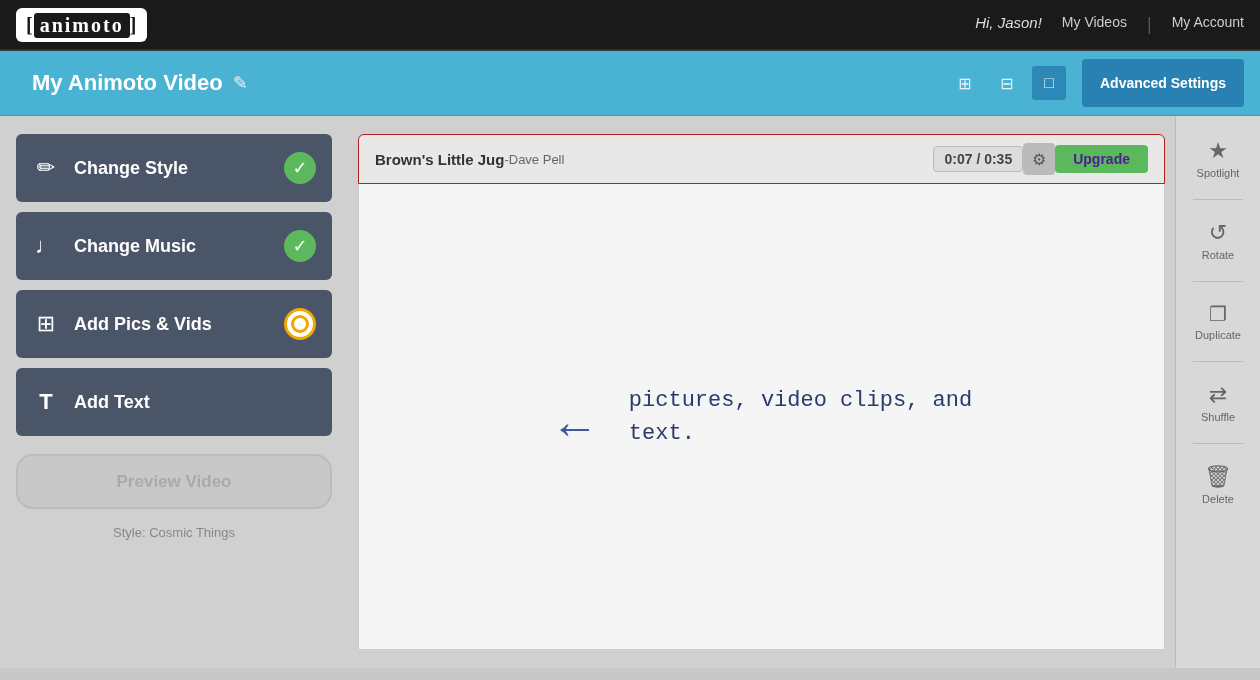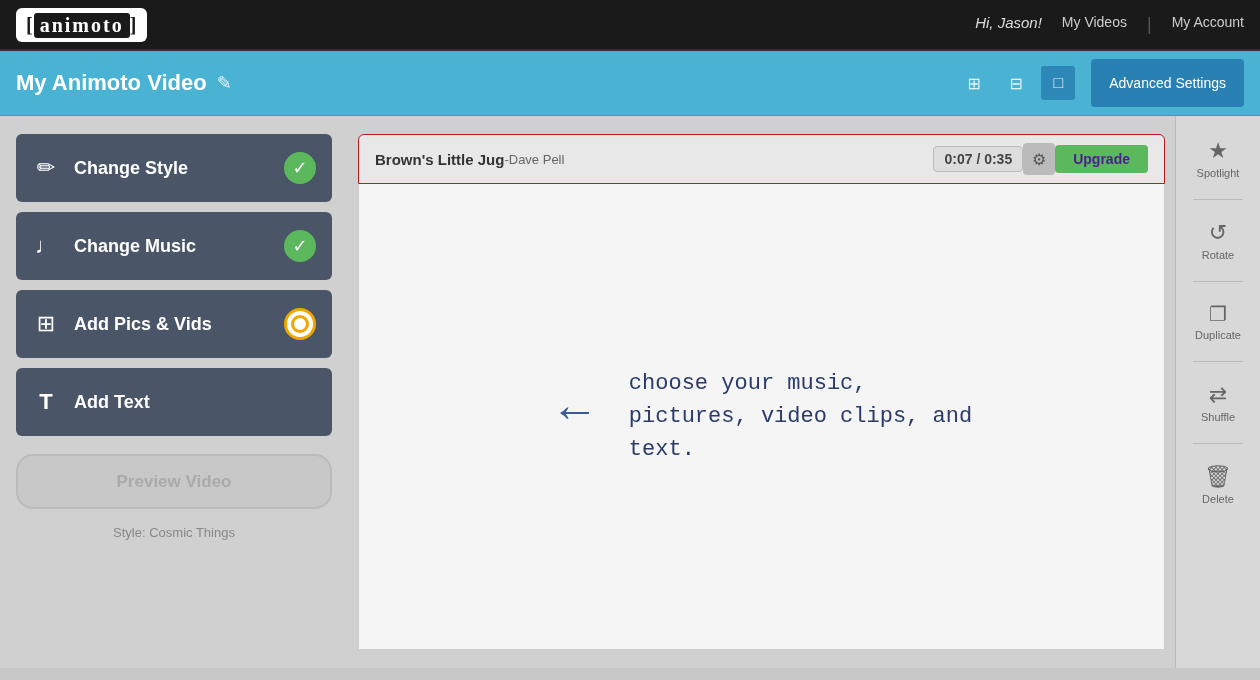--- a/index.html
+++ b/index.html
@@ -47,20 +47,21 @@
       display: flex;
       align-items: center;
       padding: 0 16px;
       border-bottom: 1px solid #3a9cbd;
     }
     #video-title {
       font-size: 22px;
       font-weight: bold;
       color: #fff;
       margin-right: 10px;
+      margin-left: 16px;
     }
     .edit-icon {
       color: #fff;
       font-size: 18px;
       cursor: pointer;
       opacity: 0.85;
     }
     .header-spacer { flex: 1; }
     .header-icons {
       display: flex;
@@ -83,21 +84,21 @@
       background: #2980b2;
       border-radius: 3px;
     }
     .advanced-btn {
       background: #2980b2;
       color: #fff;
       border: none;
       border-radius: 4px;
       padding: 16px 18px;
       font-size: 14px;
-      font-weight: normal;
+      font-weight: bold;
       cursor: pointer;
     }
 
     
     #main {
       display: flex;
       height: calc(680px - 63px - 65px);
       background: #d0d0d0;
     }
 
@@ -380,21 +381,20 @@
       <div class="music-spacer"></div>
       <span class="music-time">0:07 / 0:35</span>
       <div class="music-gear">⚙</div>
       <button class="upgrade-btn">Upgrade</button>
     </div>
 
     <div class="canvas-area">
       <div class="canvas-content">
         <div class="arrow-left">←</div>
         <div class="canvas-text">
-          <div>choose your music,</div>
           <div>pictures, video clips, and</div>
           <div>text.</div>
         </div>
       </div>
     </div>
   </div>
 
   <div id="right-sidebar">
     <div class="right-tool">
       <span class="right-tool-icon">★</span>

